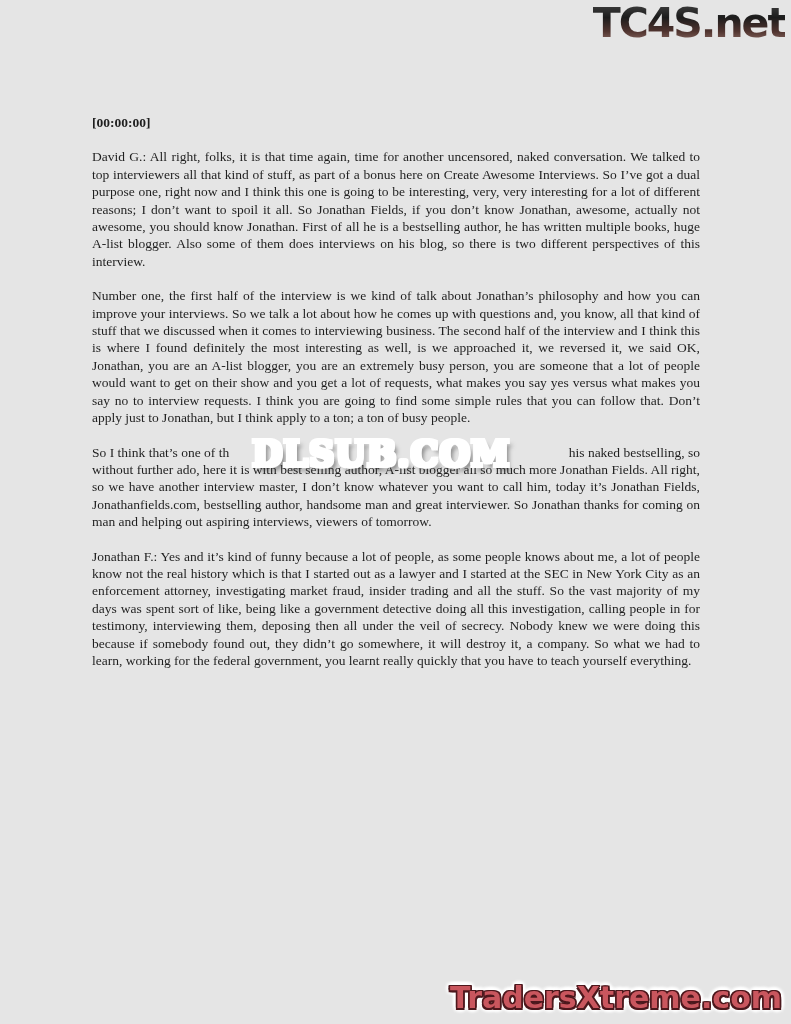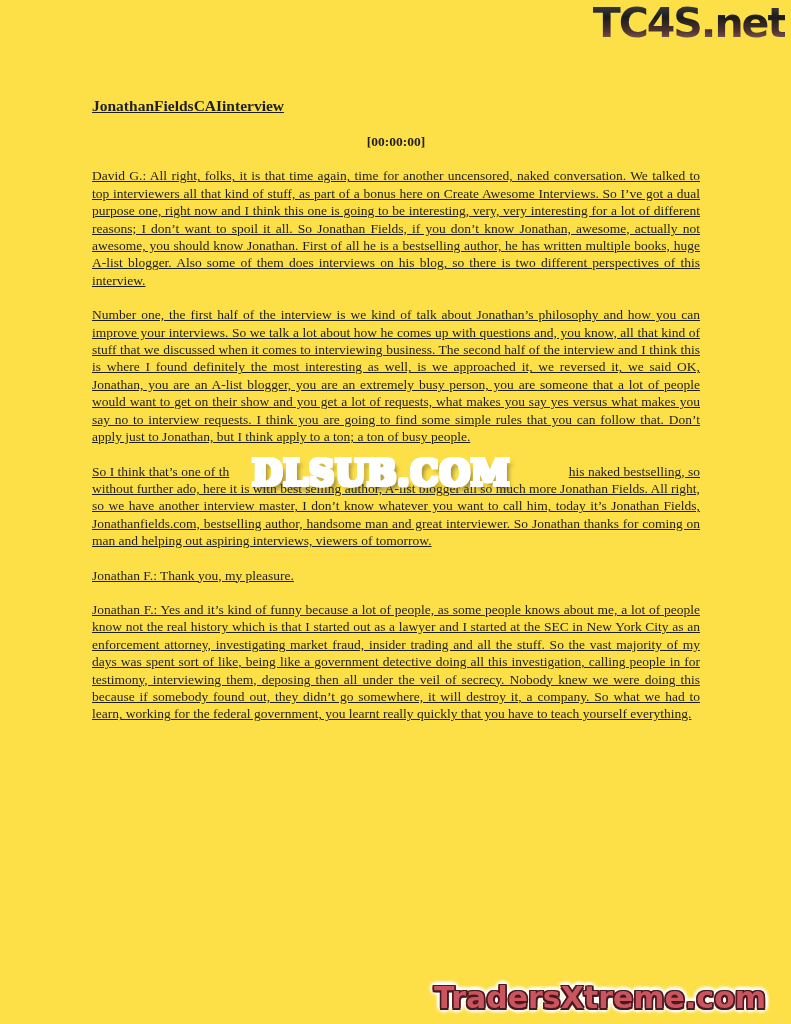--- a/index.html
+++ b/index.html
@@ -1,20 +1,20 @@
 <!DOCTYPE html>
 <html style="--watermark-red: #cb1d24; --banner-red: #c9565e; --logo-bottom: #9d7b73;"><head>
 <meta charset="utf-8">
 <style>
   html, body { margin: 0; padding: 0; background: #ffffff; }
   .page {
     position: relative;
     width: 791px;
     height: 1024px;
-    background: #fde047;
+    background: #e5e5e5;
     overflow: hidden;
     font-family: "Liberation Serif", serif;
     color: #1f1f1f;
   }
 
   
   .site-logo {
     position: absolute;
     top: 0px;
     right: 6px;
@@ -41,26 +41,24 @@
   .title {
     margin: 0;
     font-size: 15.5px;
     font-weight: bold;
     text-decoration: underline;
     line-height: 19px;
   }
   .timestamp {
     margin-top: 18px;
     font-weight: bold;
-    text-align: center;
   }
   .para {
     margin: 17px 0 0 0;
     text-align: justify;
-    text-decoration: underline;
   }
   .p3 { position: relative; }
   .p3line1 {
     display: flex;
     justify-content: space-between;
   }
   .p3rest { display: block; text-align: justify; }
 
   
   .watermark {
@@ -79,21 +77,21 @@
     color: transparent;
     text-shadow:
       -2px 0 0 #ffffff, 2px 0 0 #ffffff, 0 -2px 0 #ffffff, 0 2px 0 #ffffff,
       -2px -2px 0 #ffffff, 2px 2px 0 #ffffff, -2px 2px 0 #ffffff, 2px -2px 0 #ffffff,
       4px 5px 4px rgba(60, 60, 60, 0.55);
   }
 
   
   .footer-logo {
     position: absolute;
-    right: 25px;
+    right: 9px;
     bottom: 10px;
     font-family: "DejaVu Sans", "Liberation Sans", sans-serif;
     font-weight: bold;
     font-size: 30px;
     line-height: 32px;
     letter-spacing: 0px;
     color: var(--banner-red, #c9565e);
     text-shadow:
       -1.5px 0 0 #4d181d, 1.5px 0 0 #4d181d, 0 -1.5px 0 #4d181d, 0 1.5px 0 #4d181d,
       -1.5px -1.5px 0 #4d181d, 1.5px 1.5px 0 #4d181d, -1.5px 1.5px 0 #4d181d, 1.5px -1.5px 0 #4d181d,
@@ -103,38 +101,36 @@
 </style>
 </head>
 <body>
 
 <div class="page">
 
   <div class="site-logo">TC4S.net</div>
 
   <div class="content">
 
-    <h1 class="title">JonathanFieldsCAIinterview</h1>
 
     <div class="timestamp">[00:00:00]</div>
 
     <p class="para">David G.: All right, folks, it is that time again, time for another uncensored, naked conversation. We talked to top interviewers all that kind of stuff, as part of a bonus here on Create Awesome Interviews. So I’ve got a dual purpose one, right now and I think this one is going to be interesting, very, very interesting for a lot of different reasons; I don’t want to spoil it all. So Jonathan Fields, if you don’t know Jonathan, awesome, actually not awesome, you should know Jonathan. First of all he is a bestselling author, he has written multiple books, huge A-list blogger. Also some of them does interviews on his blog, so there is two different perspectives of this interview.</p>
 
     <p class="para">Number one, the first half of the interview is we kind of talk about Jonathan’s philosophy and how you can improve your interviews. So we talk a lot about how he comes up with questions and, you know, all that kind of stuff that we discussed when it comes to interviewing business. The second half of the interview and I think this is where I found definitely the most interesting as well, is we approached it, we reversed it, we said OK, Jonathan, you are an A-list blogger, you are an extremely busy person, you are someone that a lot of people would want to get on their show and you get a lot of requests, what makes you say yes versus what makes you say no to interview requests. I think you are going to find some simple rules that you can follow that. Don’t apply just to Jonathan, but I think apply to a ton; a ton of busy people.</p>
 
     <div class="para p3">
       <span class="p3line1">
         <span>So I think that’s one of th</span>
         <span>his naked bestselling, so</span>
       </span>
       <span class="p3rest">without further ado, here it is with best selling author, A-list blogger all so much more Jonathan Fields. All right, so we have another interview master, I don’t know whatever you want to call him, today it’s Jonathan Fields, Jonathanfields.com, bestselling author, handsome man and great interviewer. So Jonathan thanks for coming on man and helping out aspiring interviews, viewers of tomorrow.</span>
       <span class="watermark">DLSUB.COM</span>
     </div>
 
-    <p class="para">Jonathan F.: Thank you, my pleasure.</p>
 
 
     <p class="para">Jonathan F.: Yes and it’s kind of funny because a lot of people, as some people knows about me, a lot of people know not the real history which is that I started out as a lawyer and I started at the SEC in New York City as an enforcement attorney, investigating market fraud, insider trading and all the stuff. So the vast majority of my days was spent sort of like, being like a government detective doing all this investigation, calling people in for testimony, interviewing them, deposing then all under the veil of secrecy. Nobody knew we were doing this because if somebody found out, they didn’t go somewhere, it will destroy it, a company. So what we had to learn, working for the federal government, you learnt really quickly that you have to teach yourself everything.</p>
 
   </div>
 
   <div class="footer-logo">TradersXtreme.com</div>
 
 </div>
 

